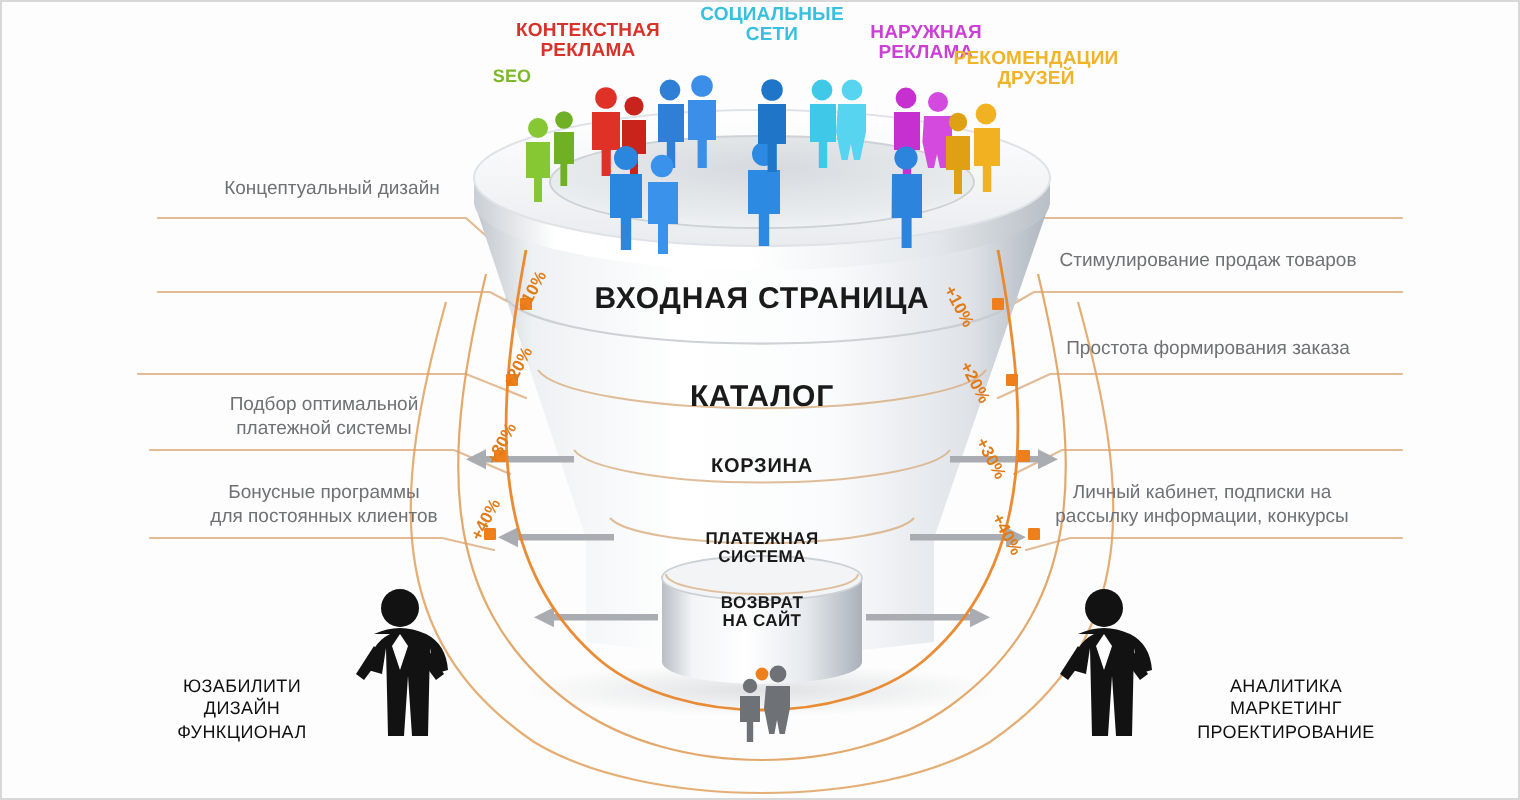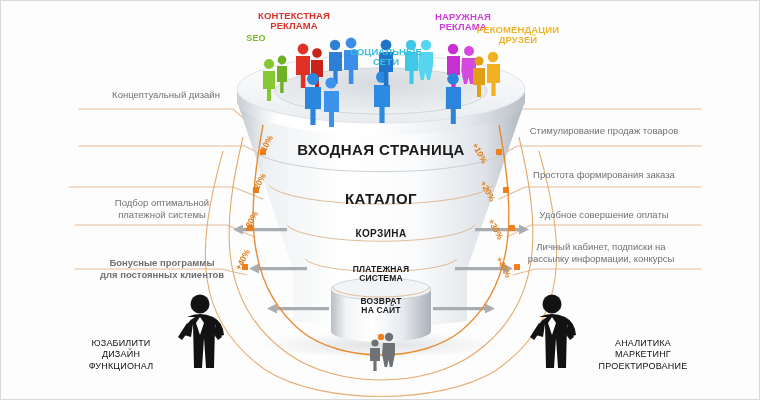--- a/index.html
+++ b/index.html
@@ -21,21 +21,21 @@
   .chan{
     position:absolute;
     text-align:center;
     font-weight:bold;
     line-height:1.05;
     letter-spacing:.1px;
     white-space:pre-line;
   }
   .chan.seo{left:238px;top:33px;width:34px;font-size:9px;color:#7cb928;}
   .chan.ctx{left:248px;top:10px;width:90px;font-size:9.5px;color:#d8322a;}
-  .chan.soc{left:341px;top:2px;width:88px;font-size:9.5px;color:#39c0e0;margin-top:44px;}
+  .chan.soc{left:341px;top:2px;width:88px;font-size:9.5px;color:#39c0e0;}
   .chan.out{left:424px;top:11px;width:76px;font-size:9.5px;color:#cc3fd6;}
   .chan.rec{left:474px;top:24px;width:86px;font-size:9.5px;color:#f0b429;}
 
   
   .stage{
     position:absolute;text-align:center;color:#1a1a1a;
     font-weight:bold;line-height:1.1;white-space:pre-line;
   }
   .stage.s1{left:285px;top:141px;width:190px;font-size:15px;letter-spacing:.4px;}
   .stage.s2{left:311px;top:190px;width:138px;font-size:15px;letter-spacing:.4px;}
@@ -48,21 +48,21 @@
     position:absolute;color:#6f7175;font-size:9.5px;line-height:1.25;
     white-space:pre-line;
   }
   .fac.L{text-align:center;}
   .fac.R{text-align:center;}
 
   .facL1{left:80px;top:88px;width:170px;}
   .facL2{left:80px;top:122px;width:170px;}
   .facL3{left:70px;top:156px;width:180px;}
   .facL4{left:76px;top:196px;width:170px;}
-  .facL5{left:76px;top:256px;width:170px;font-weight:bold;}
+  .facL5{left:76px;top:240px;width:170px;}
 
   .facR1{left:508px;top:88px;width:190px;}
   .facR2{left:508px;top:124px;width:190px;}
   .facR3{left:508px;top:168px;width:190px;}
   .facR4{left:508px;top:208px;width:190px;}
   .facR5{left:500px;top:240px;width:200px;}
 
   
   .pct{
     position:absolute;font-size:8.5px;font-weight:bold;color:#e07b18;
@@ -323,21 +323,20 @@
 НА САЙТ</div>
 
   <div class="fac L facL1">Концептуальный дизайн</div>
   <div class="fac L facL4">Подбор оптимальной
 платежной системы</div>
   <div class="fac L facL5">Бонусные программы
 для постоянных клиентов</div>
 
   <div class="fac R facR2">Стимулирование продаж товаров</div>
   <div class="fac R facR3">Простота формирования заказа</div>
-  <div class="fac R facR4">Удобное совершение оплаты</div>
   <div class="fac R facR5">Личный кабинет, подписки на
 рассылку информации, конкурсы</div>
 
   <div class="pct pctL pL1">+10%</div>
   <div class="pct pctL pL2">+20%</div>
   <div class="pct pctL pL3">+30%</div>
   <div class="pct pctL pL4">+40%</div>
   <div class="pct pctR pR1">+10%</div>
   <div class="pct pctR pR2">+20%</div>
   <div class="pct pctR pR3">+30%</div>

